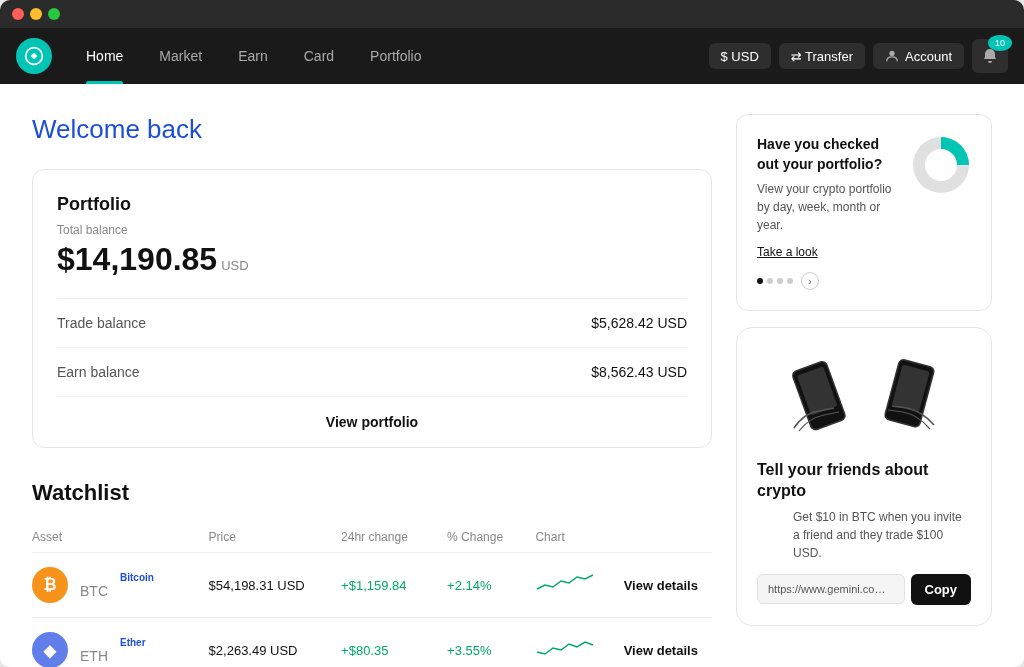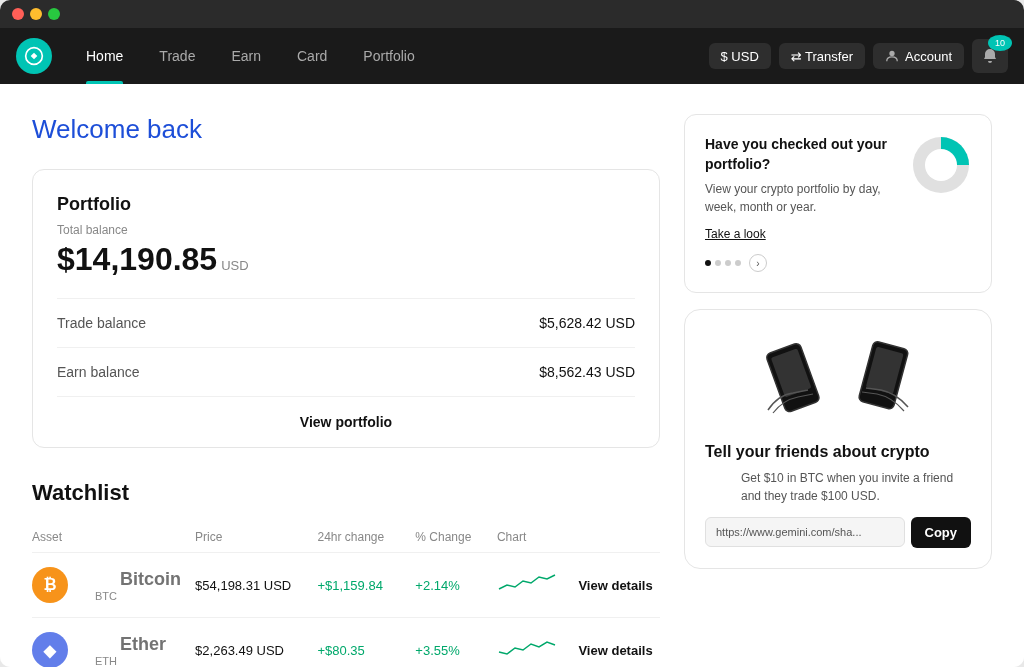--- a/index.html
+++ b/index.html
@@ -135,21 +135,21 @@
 
     .main-content {
       flex: 1;
       background: #fff;
       overflow-y: auto;
       padding: 30px 32px;
       display: flex;
       gap: 24px;
     }
     .left-panel { flex: 1; min-width: 0; }
-    .right-panel { width: 308px; flex-shrink: 0; display: flex; flex-direction: column; gap: 16px; }
+    .right-panel { width: 256px; flex-shrink: 0; display: flex; flex-direction: column; gap: 16px; }
 
     .page-title {
       font-size: 26px;
       font-weight: 400;
       color: #1d4ed8;
       margin-bottom: 24px;
     }
 
     
     .portfolio-card {
@@ -246,22 +246,22 @@
       display: flex;
       align-items: center;
       justify-content: center;
       font-weight: 700;
       font-size: 16px;
       color: #fff;
       flex-shrink: 0;
     }
     .asset-icon.btc { background: #f7931a; }
     .asset-icon.eth { background: #627eea; }
-    .asset-name { font-size: 18px; font-weight: 600; color: #737373; padding-left: 40px; }
-    .asset-ticker { font-size: 11px; color: #888; margin-left: 15px; }
+    .asset-name { font-size: 10px; font-weight: 600; color: #1d4ed8; padding-left: 40px; }
+    .asset-ticker { font-size: 14px; color: #888; }
     .price-cell { font-size: 13px; color: #111; font-weight: 500; }
     .change-positive { font-size: 13px; color: #00a86b; font-weight: 500; }
     .view-details-btn {
       background: none;
       border: none;
       font-size: 13px;
       font-weight: 600;
       color: #111;
       cursor: pointer;
       text-align: right;
@@ -402,21 +402,21 @@
 
   <div class="navbar">
     <div class="nav-logo">
       <svg viewBox="0 0 24 24" fill="none">
         <circle cx="12" cy="12" r="10" stroke="#fff" stroke-width="2"></circle>
         <path d="M8 12 L12 8 L16 12 L12 16 Z" fill="#fff"></path>
       </svg>
     </div>
     <div class="nav-links">
       <a class="nav-link active">Home</a>
-      <a class="nav-link">Trade</a>
+      <a class="nav-link">Market</a>
       <a class="nav-link">Earn</a>
       <a class="nav-link">Card</a>
       <a class="nav-link">Portfolio</a>
     </div>
     <div class="nav-right">
       <button class="nav-btn">$ USD</button>
       <button class="nav-btn">⇄ Transfer</button>
       <button class="nav-btn">
         <svg viewBox="0 0 16 16" fill="#aaa">
             <circle cx="8" cy="5" r="3"></circle>

